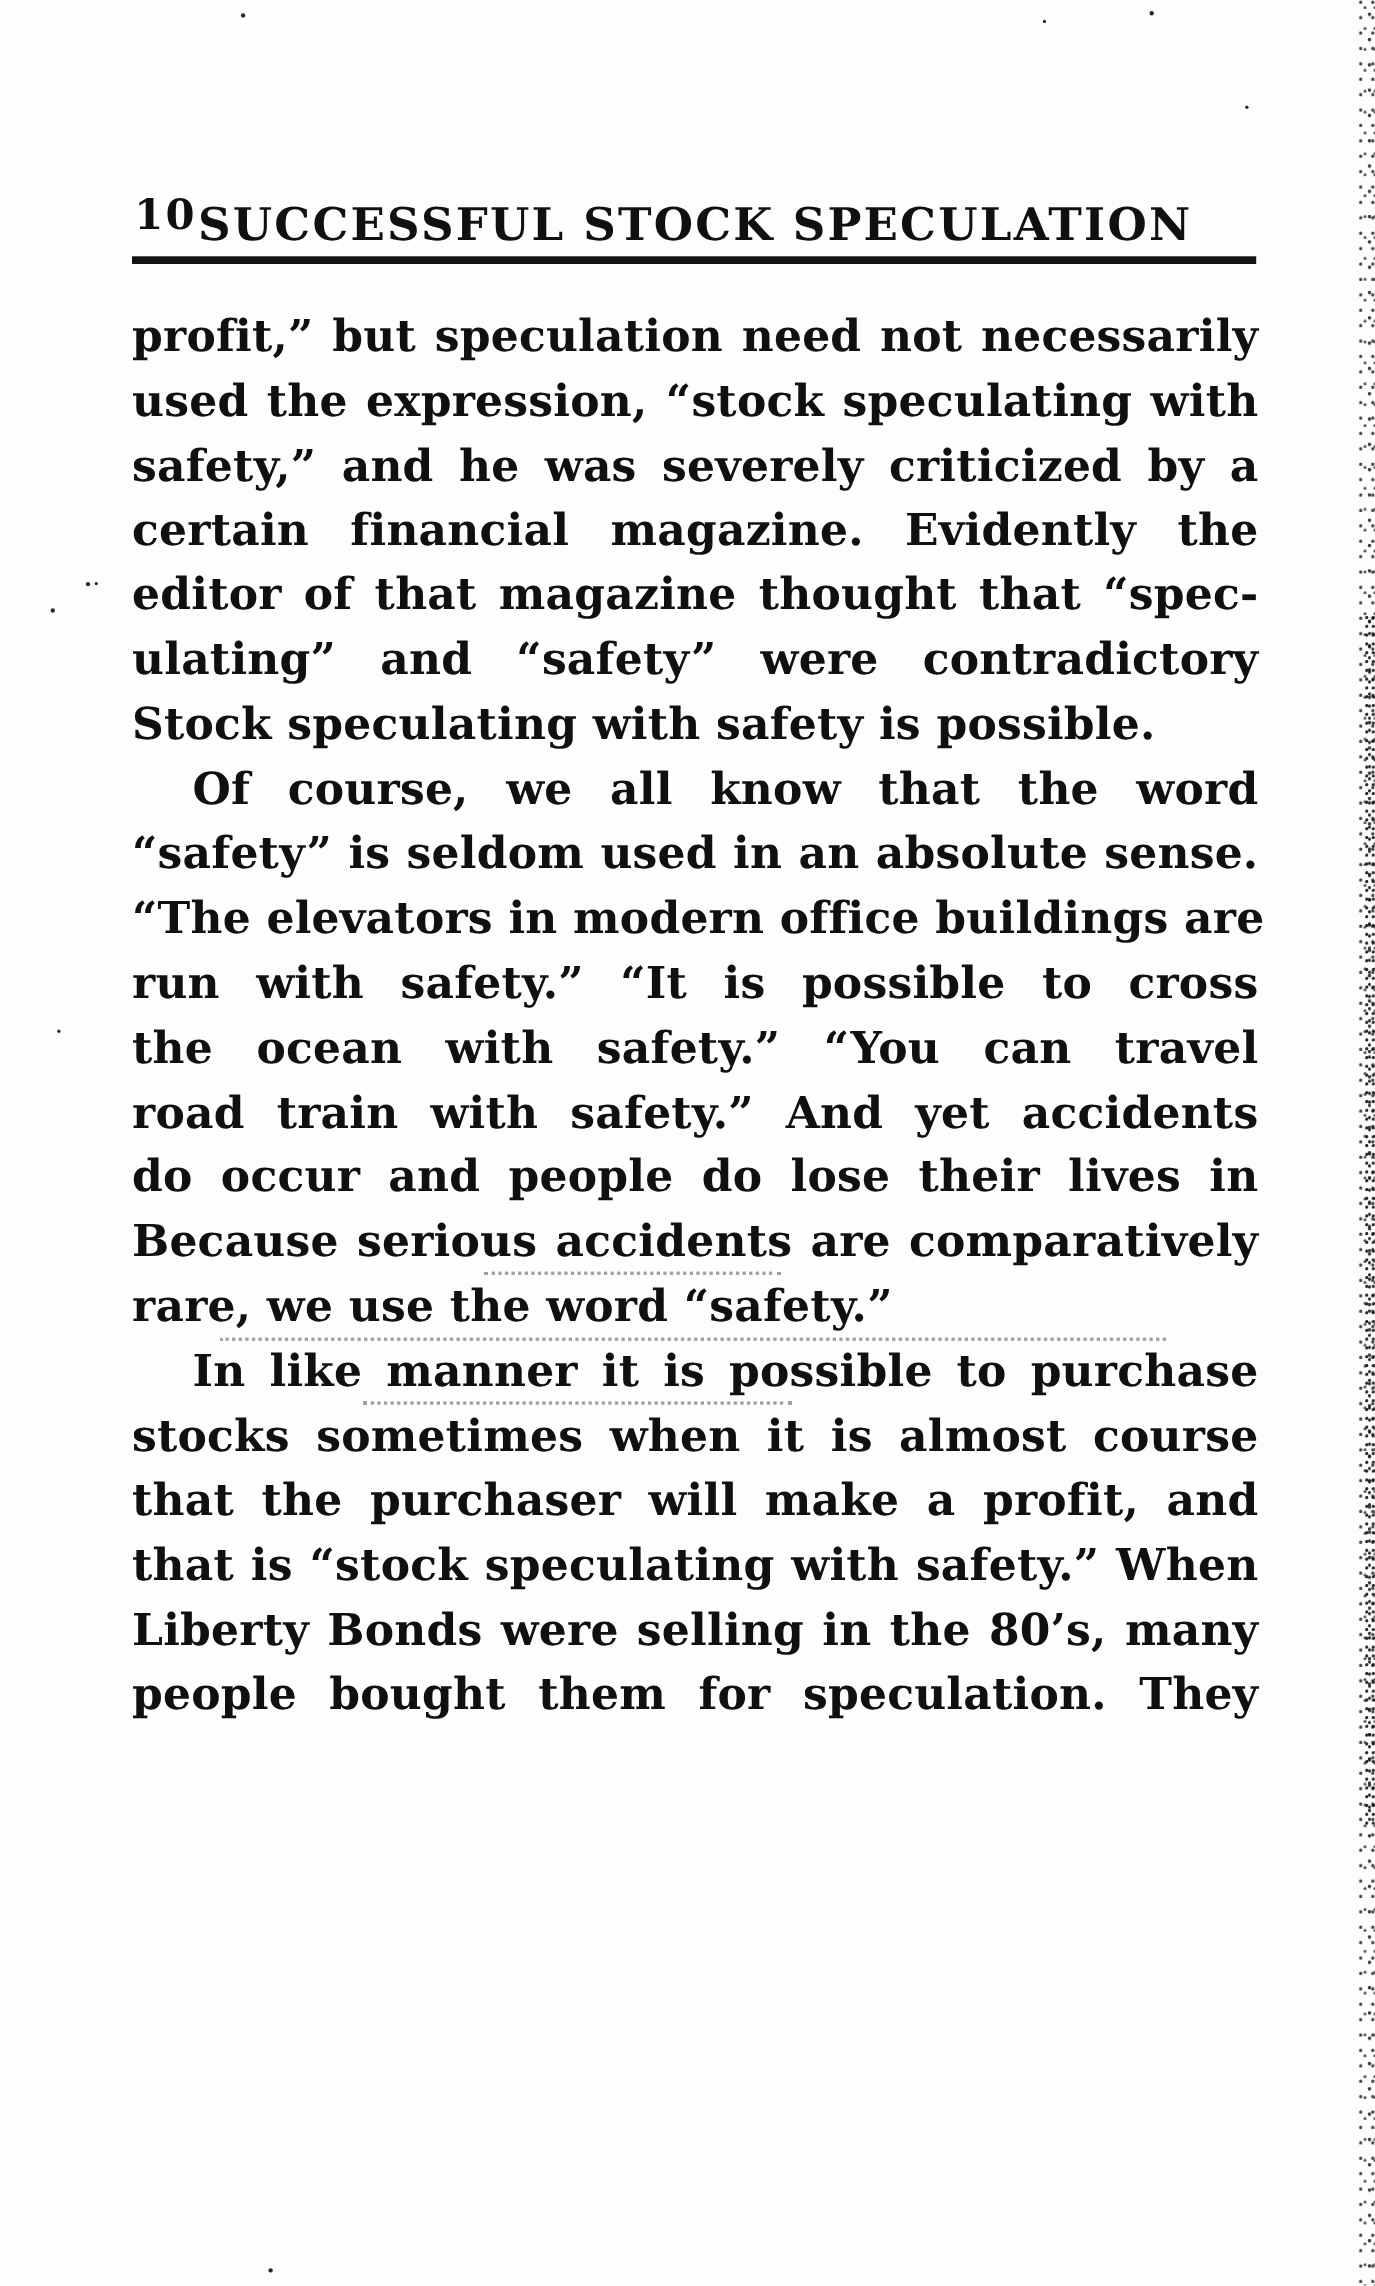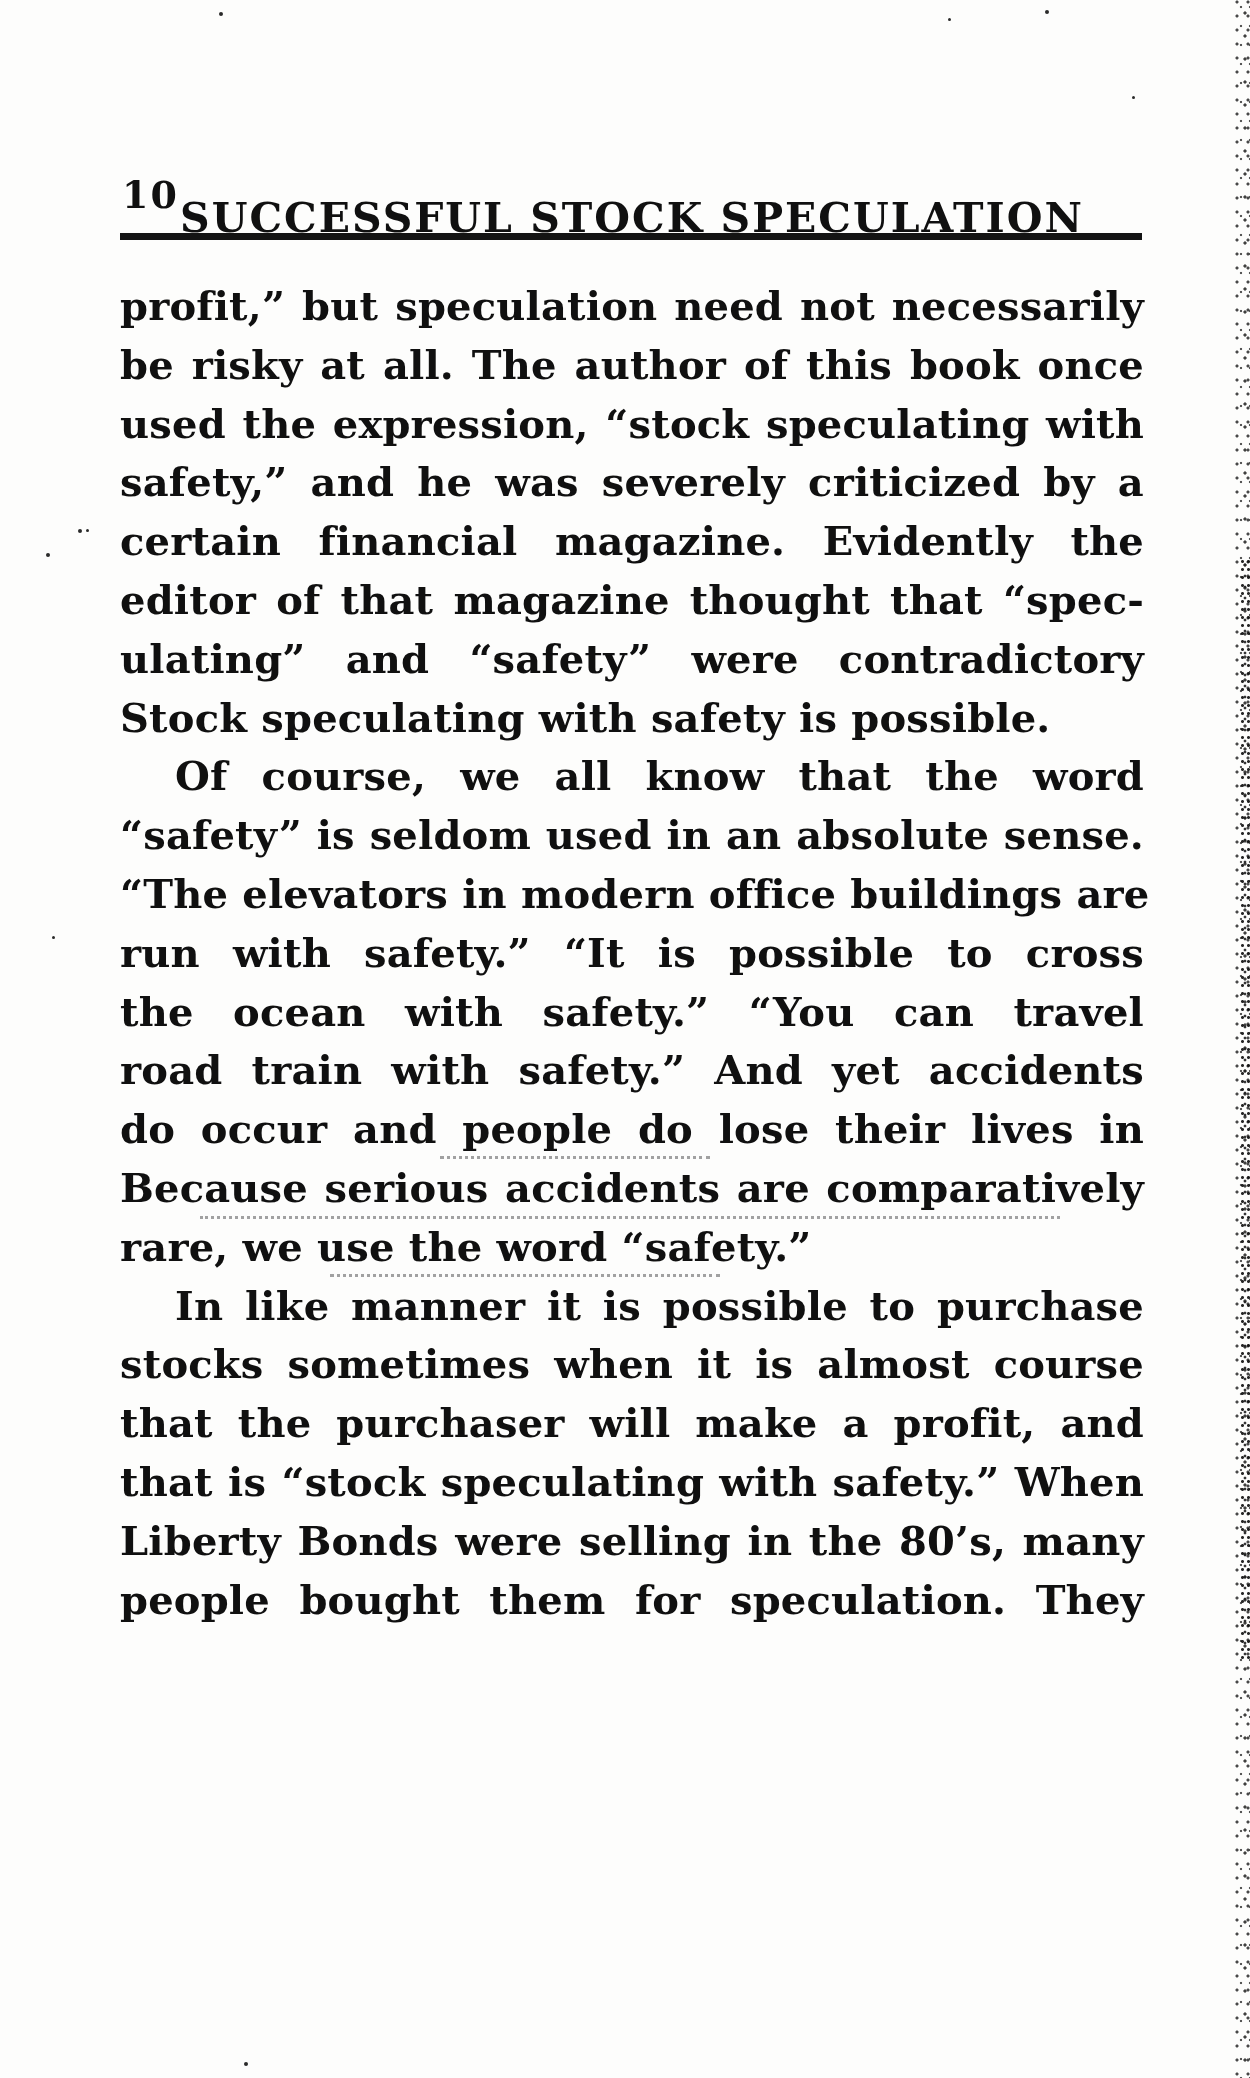--- a/index.html
+++ b/index.html
@@ -27,21 +27,21 @@
   .pagenum {
     position: absolute;
     left: 2px;
     top: 4px;
     font-size: 38px;
     font-weight: bold;
     letter-spacing: 2px;
     line-height: 1;
   }
   .title {
-    margin: 18px;
+    margin: 4px;
     text-align: center;
     font-size: 41px;
     font-weight: bold;
     letter-spacing: 2px;
     line-height: 56px;
     white-space: nowrap;
   }
   .rule {
     position: absolute;
     left: 120px;
@@ -113,21 +113,20 @@
 
   <div class="header">
     <span class="pagenum">10</span>
     <h1 class="title">SUCCESSFUL STOCK SPECULATION</h1>
   </div>
 
   <div class="rule"></div>
 
   <main class="body">
       <div class="line">profit,” but speculation need not necessarily</div>
-      <div class="line">be risky at all.  The author of this book once</div>
       <div class="line">used the expression, “stock speculating with</div>
       <div class="line">safety,” and he was severely criticized by a</div>
       <div class="line">certain financial magazine.  Evidently the</div>
       <div class="line">editor of that magazine thought that “spec-</div>
       <div class="line">ulating” and “safety” were contradictory</div>
       <div class="line para-end">Stock speculating with safety is possible.</div>
       <div class="line indent">Of course, we all know that the word</div>
       <div class="line">“safety” is seldom used in an absolute sense.</div>
       <div class="line">“The elevators in modern office buildings are</div>
       <div class="line">run with safety.”  “It is possible to cross</div>

